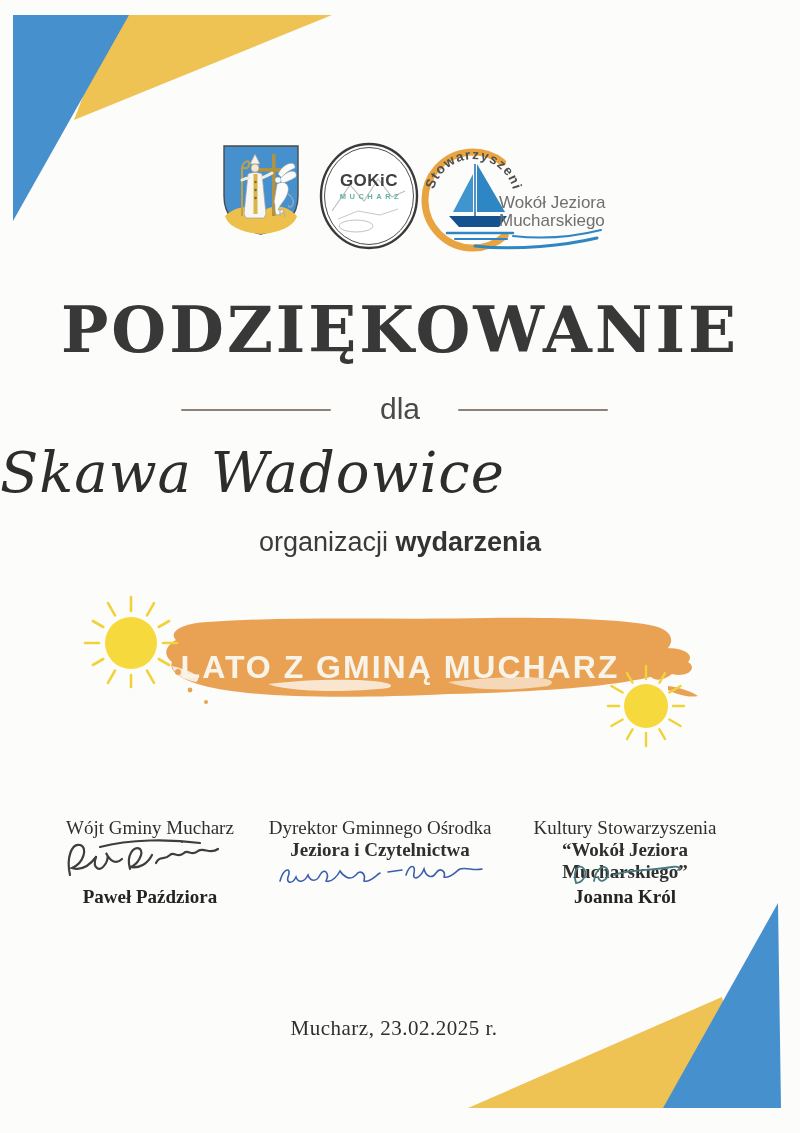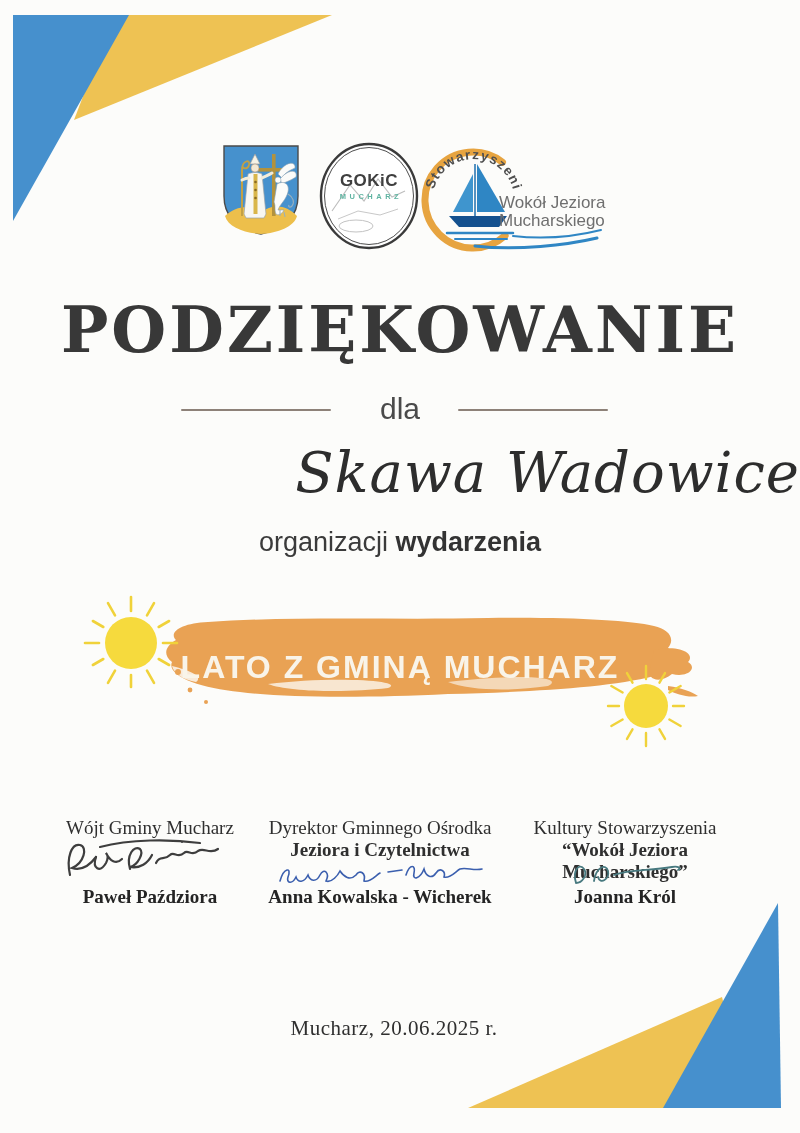--- a/index.html
+++ b/index.html
@@ -17,21 +17,21 @@
   }
   #dla-row{top:390px;left:0;right:0;height:40px;text-align:center;}
   #dla-word{
     top:0;left:0;right:0;text-align:center;
     font-size:30px;color:#4a4a4a;line-height:38px;
   }
   .dla-line{top:19px;height:2px;background:#8d8178;border-radius:1px;}
   #dla-line-left{left:181px;width:150px;}
   #dla-line-right{left:458px;width:150px;}
   #recipient{
-    top:432px;left:0;right:0;text-align:right;
+    top:432px;left:0;right:0;text-align:left;
     font-family:"DejaVu Serif",serif;font-style:italic;
     font-size:56px;color:#2d2d2d;line-height:82px;letter-spacing:1px;
   }
   #body-text{
     top:524px;left:0;right:0;text-align:center;
     font-size:27px;line-height:37px;color:#3b3b3b;
   }
   #body-text .bold{font-weight:700;color:#333;}
   
   #banner-text{
@@ -207,31 +207,30 @@
   <div class="abs sig-col" id="sig-col-2">
     <div class="role1">Dyrektor Gminnego Ośrodka</div>
     <div class="role2">Jeziora i Czytelnictwa</div>
     <svg class="sig-svg" style="left:8px;top:42px" width="212" height="28" viewBox="0 0 212 28">
       <g fill="none" stroke="#3b5fae" stroke-width="1.6" stroke-linecap="round">
         <path d="M6,22 C10,8 18,8 14,18 C12,24 18,26 22,18 C24,24 30,24 34,16 C36,22 42,24 46,16 C50,8 56,14 52,22 C58,24 64,16 66,12 C70,18 76,22 82,16 C86,10 92,14 90,22 C96,24 102,16 106,14"></path>
         <path d="M114,13 L128,11"></path>
         <path d="M132,16 C136,4 142,6 140,14 C138,22 146,20 150,10 C152,18 158,20 162,14 C166,8 172,12 170,18 C176,20 182,12 186,10 C192,8 200,12 208,10"></path>
       </g>
     </svg>
-    <div class="sig-name">Anna Kowalska - Wicherek</div>
   </div>
 
   <div class="abs sig-col" id="sig-col-3">
     <div class="role1">Kultury Stowarzyszenia</div>
     <div class="role2">“Wokół Jeziora Mucharskiego”</div>
     <svg class="sig-svg" style="left:58px;top:44px" width="130" height="26" viewBox="0 0 130 26">
       <g fill="none" stroke="#47797f" stroke-width="1.8" stroke-linecap="round">
         <path d="M16,22 C12,8 20,2 24,8 C28,14 22,22 16,22"></path>
         <path d="M34,20 C36,6 46,2 48,10 C50,18 40,24 38,16"></path>
         <path d="M54,14 C70,8 88,10 112,6 C118,5 122,7 118,9"></path>
       </g>
     </svg>
     <div class="sig-name">Joanna Król</div>
   </div>
 
-  <div class="abs" id="date-line">Mucharz, 20.06.2025 r.</div>
+  <div class="abs" id="date-line">Mucharz, 23.02.2025 r.</div>
 
 </div>
 
 </body></html>

